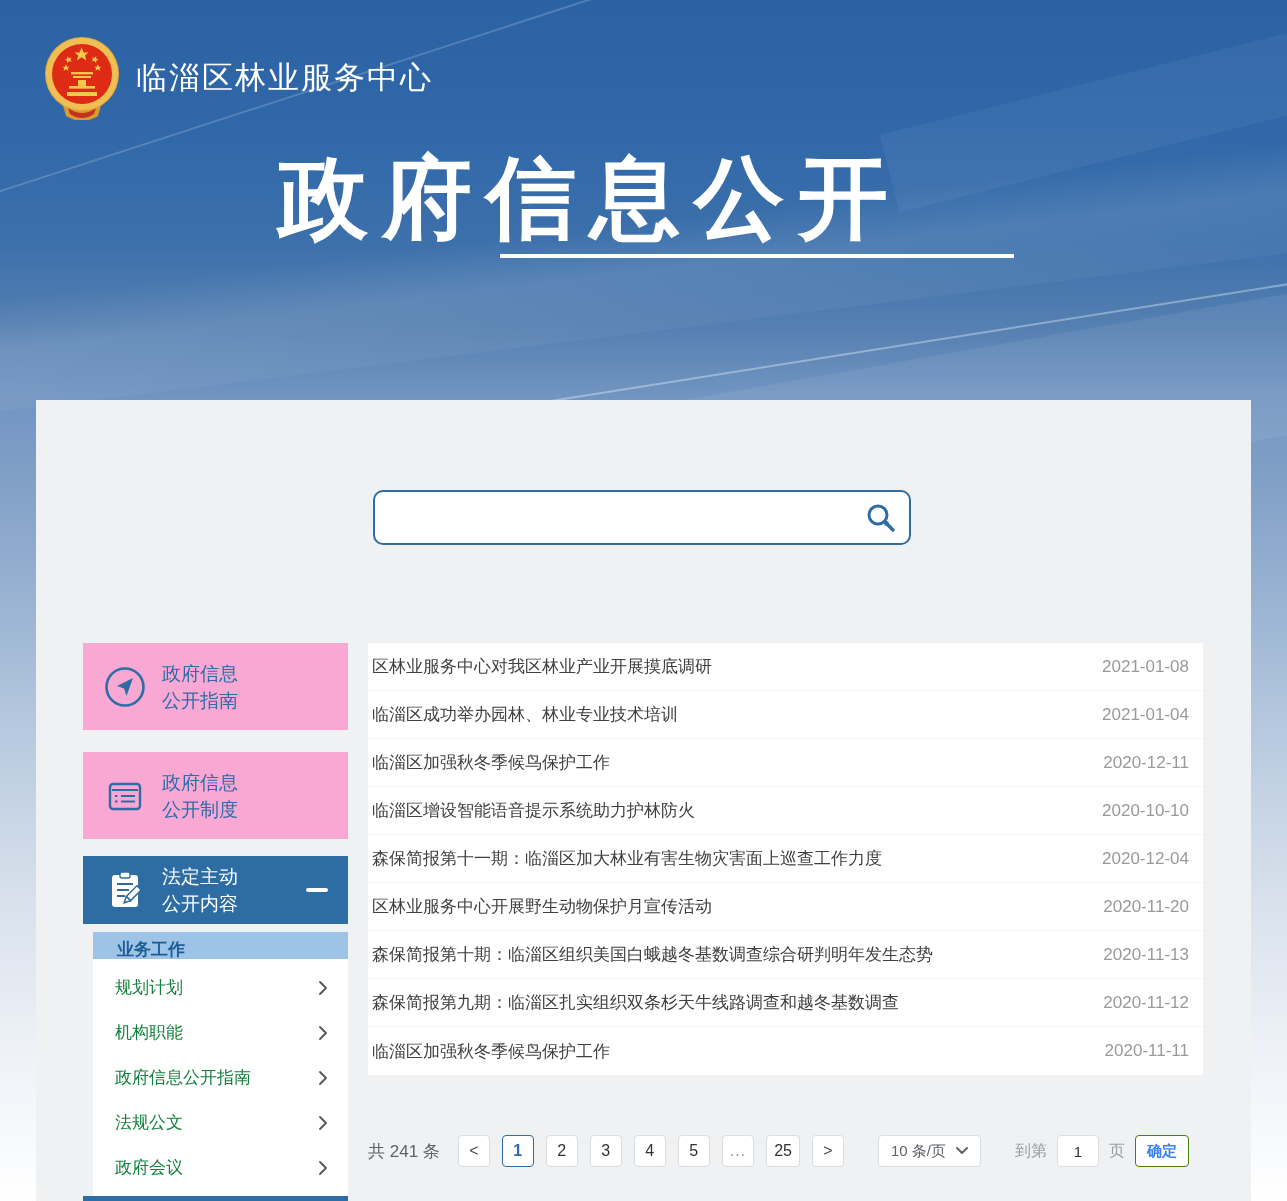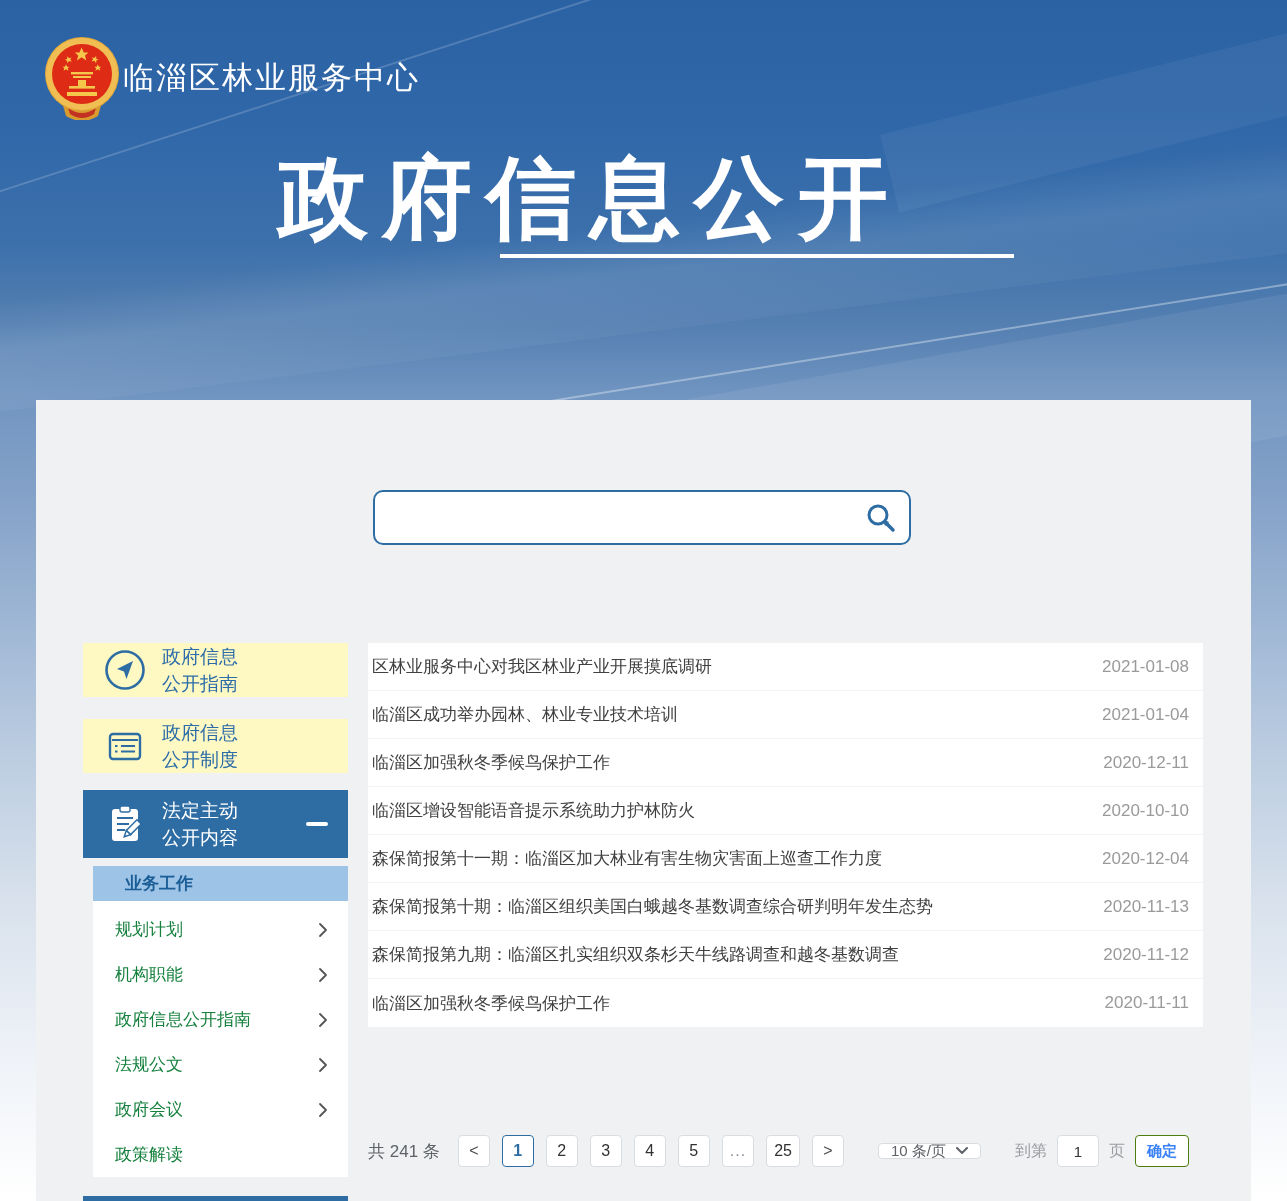--- a/index.html
+++ b/index.html
@@ -14,47 +14,47 @@
   
   .streak { position:absolute; pointer-events:none; }
   .s1 { top:215px; left:-150px; width:1700px; height:110px; transform:rotate(-7deg);
         background:linear-gradient(180deg,rgba(255,255,255,0) 0%,rgba(255,255,255,.10) 45%,rgba(255,255,255,.04) 100%); }
   .s2 { top:332px; left:480px; width:1000px; height:2px; background:rgba(255,255,255,.35); transform:rotate(-9deg); }
   .s3 { top:122px; left:-200px; width:820px; height:2px; background:rgba(255,255,255,.18); transform:rotate(-18deg); }
   .s4 { top:318px; left:680px; width:950px; height:140px; background:rgba(255,255,255,.07); transform:rotate(-10deg); }
   .s5 { top:55px; left:880px; width:650px; height:80px; background:rgba(255,255,255,.05); transform:rotate(-14deg); }
 
   
-  .brand { position:absolute; top:36px; left:42px; display:flex; align-items:center; gap:1px; }
+  .brand { position:absolute; top:36px; left:42px; display:flex; align-items:center; gap:14px; }
   .site-name { color:#fff; font-size:31px; letter-spacing:2px; }
   .page-title { position:absolute; top:138px; left:278px; color:#fff; font-size:90px;
     font-weight:bold; letter-spacing:14px; white-space:nowrap; }
   .title-underline { position:absolute; top:254px; left:500px; width:514px; height:4px; background:#fff; }
 
   
   .panel { position:absolute; left:36px; top:400px; width:1215px; height:801px; background:#f0f1f2; }
 
   
   .searchbar { position:absolute; left:337px; top:90px; width:538px; height:55px; background:#fff;
     border:2px solid #2e6da4; border-radius:10px; display:flex; align-items:center; }
   .search-input { flex:1; height:100%; border:none; outline:none; background:transparent;
     font-size:18px; padding:0 16px; color:#333; }
   .search-icon { margin-right:12px; cursor:pointer; flex-shrink:0; }
 
   
   .sidebar { position:absolute; left:47px; top:243px; width:265px; }
-  .side-card { height:54px; background:#fef9c3; display:flex; align-items:center; margin-bottom:22px; cursor:pointer; }
+  .side-card { height:87px; background:#f9a8d4; display:flex; align-items:center; margin-bottom:22px; cursor:pointer; }
   .side-card .icon { margin-left:20px; flex-shrink:0; }
   .side-text { margin-left:15px; font-size:19px; line-height:27px; color:#2c6ca8; font-weight:500;
     display:flex; flex-direction:column; }
   .side-card.section { background:#2e6da4; height:68px; margin-top:-5px; margin-bottom:0; }
   .side-card.section .side-text { color:#fff; }
   .minus { margin-left:auto; margin-right:20px; width:22px; height:4px; background:#fff; border-radius:2px; }
-  .active-sub { margin:8px 0 0 10px; height:35px; background:#9dc3e6; color:#1b5e97; font-weight:bold;
-    font-size:17px; line-height:35px; padding-left:32px; cursor:pointer; }
+  .active-sub { margin:8px 0 0 10px; height:27px; background:#9dc3e6; color:#1b5e97; font-weight:bold;
+    font-size:17px; line-height:35px; padding-left:24px; cursor:pointer; }
   .menu { margin-left:10px; background:#fff; padding-top:6px; }
   .menu-row { height:45px; display:flex; align-items:center; justify-content:space-between;
     padding:0 20px 0 22px; font-size:17px; color:#15803d; cursor:pointer; }
   .menu-row:last-child .chev { display:none; }
   .next-strip { position:absolute; left:47px; top:796px; width:265px; height:10px; background:#2e6da4; z-index:3; }
 
   
   .news { position:absolute; left:332px; top:243px; width:835px; background:#fff; }
   .news-row { height:48px; display:flex; align-items:center; justify-content:space-between;
     padding:0 14px 0 4px; border-bottom:1px solid #f4f4f4; cursor:pointer; }
@@ -65,21 +65,21 @@
   
   .pagination { position:absolute; left:332px; top:735px; width:821px; height:32px;
     display:flex; align-items:center; }
   .total { font-size:17px; color:#5f6368; margin-right:18px; white-space:nowrap; }
   .pg { display:inline-flex; align-items:center; justify-content:center; min-width:32px; height:32px;
     padding:0 7px; border:1px solid #d9dce1; border-radius:4px; background:#fff; margin-right:12px;
     font-size:16px; color:#303133; cursor:pointer; font-family:inherit; }
   .pg.active { border-color:#2e6da4; color:#2e6da4; font-weight:bold; }
   .pg.ellipsis { color:#8a8f99; letter-spacing:1px; }
   .pg.nav { color:#4a4a4a; }
-  .page-size { display:flex; align-items:center; gap:10px; height:16px; border:1px solid #d9dce1;
+  .page-size { display:flex; align-items:center; gap:10px; height:32px; border:1px solid #d9dce1;
     border-radius:4px; padding:0 12px; margin-left:22px; font-size:15px; color:#5f6368; background:#fff; cursor:pointer; }
   .goto { margin-left:auto; display:flex; align-items:center; gap:10px; font-size:16px; color:#9a9da3; }
   .goto-input { width:42px; height:32px; border:1px solid #d9dce1; border-radius:4px; text-align:center;
     font-size:15px; color:#333; background:#fff; font-family:inherit; }
   .confirm { height:32px; padding:0 11px; border:1px solid #4d7c0f; border-radius:4px; background:#fff;
     font-size:15px; font-weight:bold; color:#3b82f6; cursor:pointer; font-family:inherit; }
 </style>
 </head>
 <body>
 
@@ -231,20 +231,24 @@
         </div>
         <div class="news-row">
           <span class="news-title">临淄区增设智能语音提示系统助力护林防火</span>
           <span class="news-date">2020-10-10</span>
         </div>
         <div class="news-row">
           <span class="news-title">森保简报第十一期：临淄区加大林业有害生物灾害面上巡查工作力度</span>
           <span class="news-date">2020-12-04</span>
         </div>
         <div class="news-row">
+          <span class="news-title">区林业服务中心开展野生动物保护月宣传活动</span>
+          <span class="news-date">2020-11-20</span>
+        </div>
+        <div class="news-row">
           <span class="news-title">森保简报第十期：临淄区组织美国白蛾越冬基数调查综合研判明年发生态势</span>
           <span class="news-date">2020-11-13</span>
         </div>
         <div class="news-row">
           <span class="news-title">森保简报第九期：临淄区扎实组织双条杉天牛线路调查和越冬基数调查</span>
           <span class="news-date">2020-11-12</span>
         </div>
         <div class="news-row">
           <span class="news-title">临淄区加强秋冬季候鸟保护工作</span>
           <span class="news-date">2020-11-11</span>

